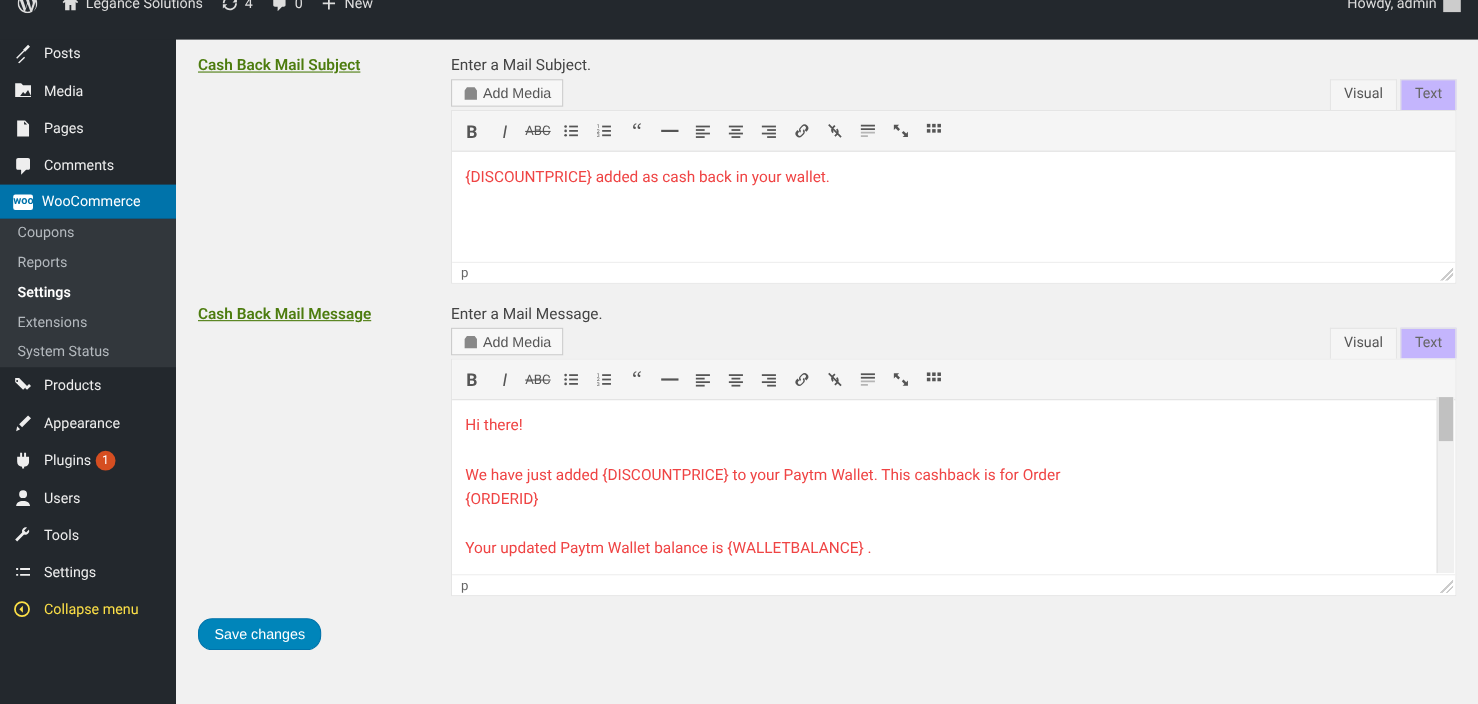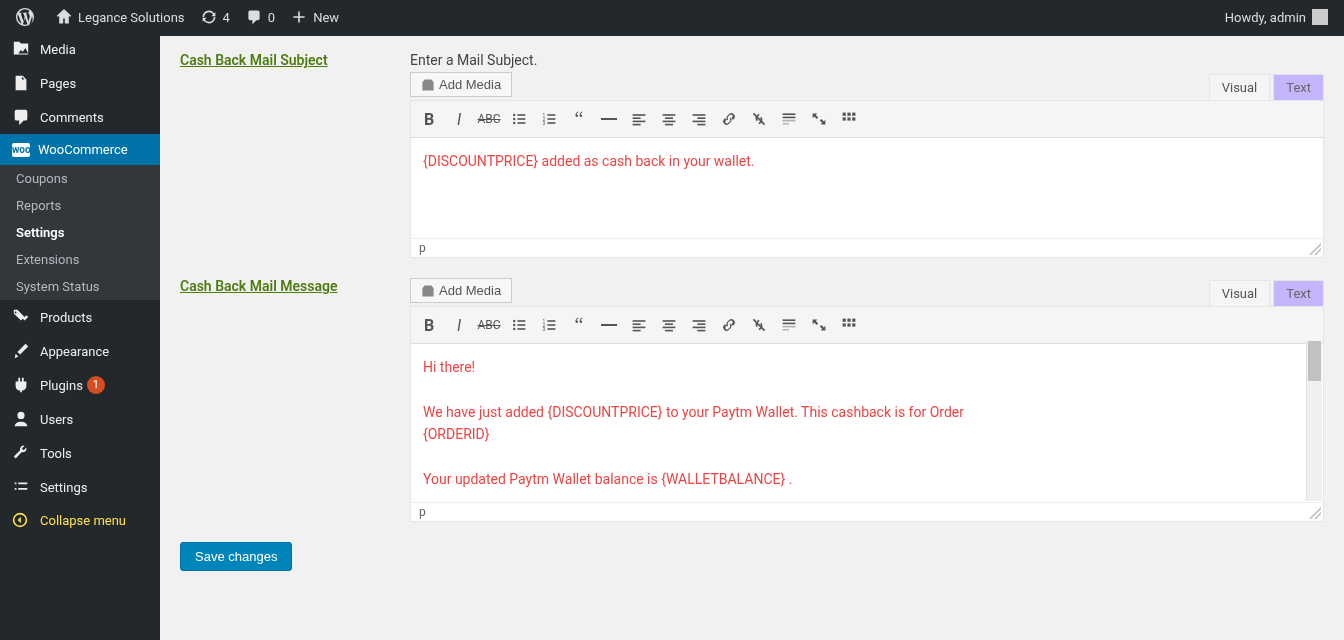--- a/index.html
+++ b/index.html
@@ -1,52 +1,52 @@
 <!DOCTYPE html>
 <html><head>
 <meta charset="utf-8">
 <style>
 * { box-sizing: border-box; margin: 0; padding: 0; }
 body { font-family: -apple-system, BlinkMacSystemFont, "Segoe UI", Roboto, "Helvetica Neue", sans-serif; font-size: 13px; color: #444; background: #f1f1f1; }
-.adminbar { position: fixed; top: 0; left: 0; right: 0; height: 36px; background: #23282d; color: #eee; display: flex; align-items: flex-start; justify-content: space-between; padding: 1px 8px; z-index: 100; }
+.adminbar { position: fixed; top: 0; left: 0; right: 0; height: 36px; background: #23282d; color: #eee; display: flex; align-items: flex-end; justify-content: space-between; padding: 17px 8px; z-index: 100; }
 .adminbar-left, .adminbar-right { display: flex; align-items: center; gap: 0; }
 .adminbar-item { display: flex; align-items: center; padding: 0 8px; height: 32px; cursor: pointer; color: #ddd; }
 .adminbar-icon { font-size: 16px; margin-right: 6px; }
 .adminbar-avatar { width: 16px; height: 16px; background: #ccc; margin-left: 6px; }
 .sidebar { position: fixed; top: 32px; bottom: 0; left: 0; width: 160px; background: #23282d; color: #eee; overflow-y: auto; }
 .menu-item { display: flex; align-items: center; padding: 8px 12px; cursor: pointer; color: #eee; position: relative; }
 .menu-item.current { background: #0073aa; color: #fff; }
 .menu-item.current::after { content: ""; position: absolute; right: -8px; top: 50%; margin-top: -8px; border: 8px solid transparent; border-right-color: #f1f1f1; }
 .menu-icon { width: 20px; font-size: 18px; margin-right: 8px; text-align: center; }
 .submenu { background: #32373c; }
 .submenu-item { padding: 6px 12px 6px 16px; cursor: pointer; color: #b4b9be; font-size: 13px; }
 .submenu-item.current { color: #fff; font-weight: 600; }
 .badge { display: inline-block; min-width: 18px; height: 18px; border-radius: 9px; background: #d54e21; color: #fff; font-size: 11px; text-align: center; line-height: 18px; margin-left: 4px; padding:0 4px;}
 .menu-collapse { padding: 8px 12px; color: #fde047; cursor: pointer; font-size: 13px; display:flex; align-items:center;}
 .content { margin-left: 160px; margin-top: 32px; padding: 0; }
 .form-row { display: flex; padding: 20px 20px 0 20px; }
 .form-label { width: 230px; flex-shrink: 0; font-weight: 600; color: #4d7c0f; font-size: 14px; padding-top: 0; text-decoration: underline; }
 .form-field { flex: 1; }
 .field-desc { color: #444; font-size: 14px; margin-bottom: 4px; }
 .editor-wrap { border: 1px solid #e5e5e5; background: #fff; position: relative; }
-.editor-toolbar-top { display: flex; justify-content: space-between; align-items: flex-end; margin-bottom: 0; }
+.editor-toolbar-top { display: flex; justify-content: space-between; margin-bottom: 0; }
 .add-media-btn { display: inline-flex; align-items: center; padding: 4px 10px; border: 1px solid #ccc; background: #f7f7f7; cursor: pointer; font-size: 13px; color: #555; margin-bottom:3px; }
 .editor-tabs { display: flex; }
 .editor-tab { padding: 5px 12px; border: 1px solid #e5e5e5; border-bottom: none; background: #c4b5fd; cursor: pointer; color: #666; font-size: 13px; margin-left:3px;}
 .editor-tab.active { background: #f5f5f5; color: #555; border-bottom-color:#f5f5f5; position:relative; z-index:2;}
 .tinymce-toolbar { background: #f5f5f5; border-bottom: 1px solid #ddd; padding: 3px; display: flex; gap: 0; }
 .tmce-btn { width: 30px; height: 30px; display: flex; align-items: center; justify-content: center; cursor: pointer; color: #555; font-size: 16px;}
 .editor-body { padding: 12px; min-height: 100px; font-size: 14px; color: #ef4444; line-height: 1.6; outline:none; background:#fff;}
 .editor-body.tall { min-height: 145px; overflow-y:auto; }
 .editor-status { background: #fff; border-top: 1px solid #eee; padding: 2px 8px; font-size: 12px; color: #666; position:relative;}
 .resize-handle { position:absolute; right:2px; bottom:2px; width:12px; height:12px; cursor:nwse-resize; background: linear-gradient(135deg, transparent 50%, #ccc 50%, #ccc 60%, transparent 60%, transparent 70%, #ccc 70%, #ccc 80%, transparent 80%);}
 .scroll-track { position:absolute; right:1px; top:34px; bottom:20px; width:16px; background:#f0f0f0; border-left:1px solid #e0e0e0;}
 .scroll-thumb { position:absolute; top:0; left:1px; right:1px; height:40px; background:#c1c1c1;}
 .save-row { padding: 20px; }
-.save-btn { background: #0085ba; border: 1px solid #0073aa; color: #fff; padding: 6px 14px; font-size: 13px; cursor: pointer; border-radius: 3px; }
+.save-btn { background: #0085ba; border: 1px solid #0073aa; color: #fff; padding: 6px 14px; font-size: 13px; cursor: pointer; border-radius: 13px; }
 svg{display:block;}
 </style>
 </head>
 <body>
 
 <div class="adminbar">
   <div class="adminbar-left">
     <div class="adminbar-item">
         <span class="adminbar-icon">
           <svg width="18" height="18" viewBox="0 0 20 20" fill="currentColor">
@@ -89,20 +89,28 @@
   </div>
   <div class="adminbar-right">
     <div class="adminbar-item">
         <span>Howdy, admin</span>
         <span class="adminbar-avatar"></span>
       </div>
   </div>
 </div>
 
 <div class="sidebar">
+  <div class="menu-item">
+      <span class="menu-icon">
+        <svg width="18" height="18" viewBox="0 0 20 20" fill="currentColor">
+          <path d="M17 3l-5 5-2-1-7 7 1 1 7-7-1-2 5-5 2 2zm-6 10l-6 6 1 1 6-6-1-1z"></path>
+        </svg>
+      </span>
+      <span>Posts</span>
+    </div>
   <div class="menu-item">
       <span class="menu-icon">
         <svg width="18" height="18" viewBox="0 0 20 20" fill="currentColor">
           <path d="M8 2l2 2h8v12H2V2h6zm7 7l-3 4-2-2-3 4h11l-3-6z"></path>
         </svg>
       </span>
       <span>Media</span>
     </div>
   <div class="menu-item">
       <span class="menu-icon">
@@ -307,20 +315,21 @@
         </div>
         <div class="editor-body" contenteditable="true" style="">{DISCOUNTPRICE} added as cash back in your wallet.</div>
         <div class="editor-status"><span>p</span><div class="resize-handle"></div></div>
       </div>
     </div>
   </div>
 
   <div class="form-row">
     <div class="form-label">Cash Back Mail Message</div>
     <div class="form-field">
+      <div class="field-desc">Enter a Mail Message.</div>
       <div class="editor-toolbar-top">
         <button class="add-media-btn">
             <span style="margin-right:4px;">
               <svg width="14" height="14" viewBox="0 0 20 20" fill="#888">
                 <path d="M13 11V7h-2v4H7v2h4v4h2v-4h4v-2h-4zM2 6v12h16V6l-3-4H5L2 6z"></path>
               </svg>
             </span>
             <span>Add Media</span>
           </button>
         <div class="editor-tabs">

